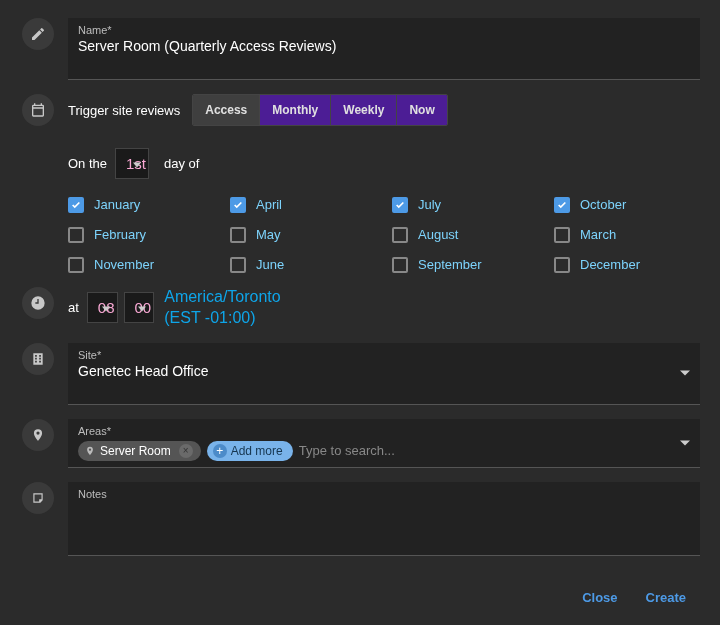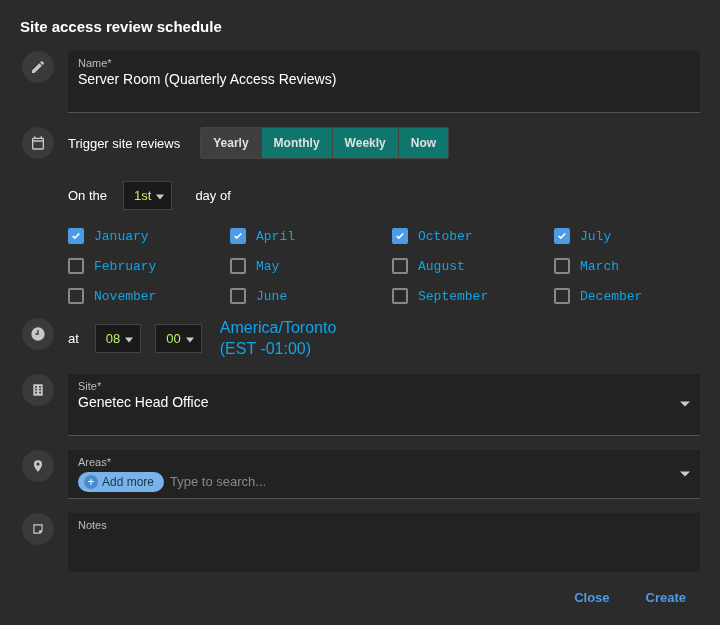--- a/index.html
+++ b/index.html
@@ -56,52 +56,52 @@
     border-left: 5px solid transparent;
     border-right: 5px solid transparent;
     border-top: 5px solid #ccc;
   }
   .inline-label { color: #fff; font-size: 13px; margin-right: 12px; }
   .seg-group {
     display: inline-flex; border: 1px solid #444; border-radius: 2px; overflow: hidden;
   }
   .seg-btn {
     padding: 8px 12px; font-size: 12px; font-weight: bold;
-    color: #e0e0e0; background: #0f766e; cursor: pointer;
+    color: #e0e0e0; background: #4c1d95; cursor: pointer;
     border-right: 1px solid #444;
   }
   .seg-btn:last-child { border-right: none; }
   .seg-btn.selected { background: #3f3f3f; }
-  .sub-row { display: flex; align-items: center; flex-wrap: wrap; gap: 8px; }
+  .sub-row { display: flex; align-items: center; flex-wrap: wrap; }
   .dark-select {
     background: #1a1a1a;
     border: 1px solid #444;
-    color: #bef264; font-size: 13px;
-    padding: 6px 20px 6px 10px;
+    color: #f9a8d4; font-size: 15px;
+    padding: 6px 2px 6px 10px;
     position: relative; cursor: pointer;
     display: inline-flex; align-items: center;
   }
   .dark-select::after {
     content: "";
     position: absolute; right: 7px; top: 50%; transform: translateY(-30%);
     width: 0; height: 0;
     border-left: 4px solid transparent;
     border-right: 4px solid transparent;
     border-top: 5px solid #ccc;
   }
   .months {
     margin-top: 18px;
     display: grid;
     grid-template-columns: repeat(4, 1fr);
     gap: 14px 16px;
     padding-left: 0;
   }
   .chk {
-    display: flex; align-items: flex-end; cursor: pointer;
-    font-size: 13px; color: #0ea5e9; font-family: Liberation Mono, monospace;
+    display: flex; align-items: flex-start; cursor: pointer;
+    font-size: 13px; color: #7dd3fc;
   }
   .chk-box {
     width: 16px; height: 16px; border: 2px solid #888; border-radius: 2px;
     margin-right: 10px; display: flex; align-items: center; justify-content: center;
     flex-shrink: 0;
   }
   .chk.checked .chk-box {
     background: #4d9ae6; border-color: #4d9ae6;
   }
   .chk.checked .chk-box svg { display: block; }
@@ -134,34 +134,33 @@
   .chip-input {
     background: transparent; border: none; outline: none;
     color: #fff; font-size: 13px; flex: 1; min-width: 120px;
   }
   .chip-input::placeholder { color: #888; }
   .notes-area {
     width: 100%; height: 48px; background: transparent; border: none; outline: none;
     color: #fff; resize: none; font-family: inherit; font-size: 13px;
   }
   .footer {
-    display: flex; justify-content: flex-end; gap: 8px;
+    display: flex; justify-content: flex-end; 
     padding-top: 10px;
   }
   .footer-btn {
     background: transparent; border: none; color: #4d9ae6;
     font-size: 13px; font-weight: bold; padding: 8px 14px; cursor: pointer;
   }
   svg { display: block; }
 </style>
 </head>
 <body>
 
 <div class="dialog">
-  <div class="title">Site access review schedule</div>
 
   <div class="content">
 
     <div class="row">
       <div class="icon-col">
         <div class="circle-icon">
           <svg width="16" height="16" viewBox="0 0 24 24" fill="currentColor">
               <path d="M3 17.25V21h3.75l11-11-3.75-3.75-11 11zM20.7 7.04a1 1 0 0 0 0-1.41l-2.34-2.34a1 1 0 0 0-1.41 0l-1.83 1.83 3.75 3.75 1.83-1.83z"></path>
             </svg>
         </div>
@@ -179,21 +178,21 @@
         <div class="circle-icon">
           <svg width="16" height="16" viewBox="0 0 24 24" fill="currentColor">
               <path d="M19 4h-1V2h-2v2H8V2H6v2H5a2 2 0 0 0-2 2v14a2 2 0 0 0 2 2h14a2 2 0 0 0 2-2V6a2 2 0 0 0-2-2zm0 16H5V10h14v10zM5 8V6h14v2H5z"></path>
             </svg>
         </div>
       </div>
       <div class="body-col">
         <div class="sub-row" style="margin-bottom:22px;">
           <span class="inline-label">Trigger site reviews</span>
           <div class="seg-group" id="freq-group">
-              <div class="seg-btn selected">Yearly</div>
+              <div class="seg-btn selected">Access</div>
               <div class="seg-btn">Monthly</div>
               <div class="seg-btn">Weekly</div>
               <div class="seg-btn">Now</div>
             </div>
         </div>
         <div class="sub-row">
           <span class="inline-label" style="margin-right:8px;">On the</span>
           <div class="dark-select">
               <span>1st</span>
             </div>
@@ -215,29 +214,29 @@
                 </svg>
               </span>
               <span>April</span>
             </label>
             <label class="chk checked">
               <span class="chk-box">
                 <svg width="10" height="10" viewBox="0 0 24 24" fill="none" stroke="#fff" stroke-width="4">
                   <polyline points="4 12 9 17 20 6"></polyline>
                 </svg>
               </span>
-              <span>October</span>
+              <span>July</span>
             </label>
             <label class="chk checked">
               <span class="chk-box">
                 <svg width="10" height="10" viewBox="0 0 24 24" fill="none" stroke="#fff" stroke-width="4">
                   <polyline points="4 12 9 17 20 6"></polyline>
                 </svg>
               </span>
-              <span>July</span>
+              <span>October</span>
             </label>
             <label class="chk">
               <span class="chk-box"></span>
               <span>February</span>
             </label>
             <label class="chk">
               <span class="chk-box"></span>
               <span>May</span>
             </label>
             <label class="chk">
@@ -316,20 +315,29 @@
           <svg width="14" height="14" viewBox="0 0 24 24" fill="currentColor">
               <path d="M12 2a7 7 0 0 0-7 7c0 5 7 13 7 13s7-8 7-13a7 7 0 0 0-7-7zm0 9.5A2.5 2.5 0 1 1 12 6a2.5 2.5 0 0 1 0 5.5z"></path>
             </svg>
         </div>
       </div>
       <div class="body-col">
         <div class="field-wrap" style="padding-bottom:6px;">
           <span class="field-label">Areas*</span>
           <div class="chips" id="chips-row">
 
+            <span class="chip">
+                <span class="pin">
+                  <svg width="10" height="10" viewBox="0 0 24 24" fill="#bbb">
+                    <path d="M12 2a7 7 0 0 0-7 7c0 5 7 13 7 13s7-8 7-13a7 7 0 0 0-7-7zm0 9.5A2.5 2.5 0 1 1 12 6a2.5 2.5 0 0 1 0 5.5z"></path>
+                  </svg>
+                </span>
+                <span>Server Room</span>
+                <span class="chip-x">×</span>
+              </span>
               <div class="add-chip">
               <span class="plus">+</span>
               <span>Add more</span>
             </div>
             <input class="chip-input" placeholder="Type to search..." style="">
           </div>
           <div class="field-caret"></div>
         </div>
       </div>
     </div>

